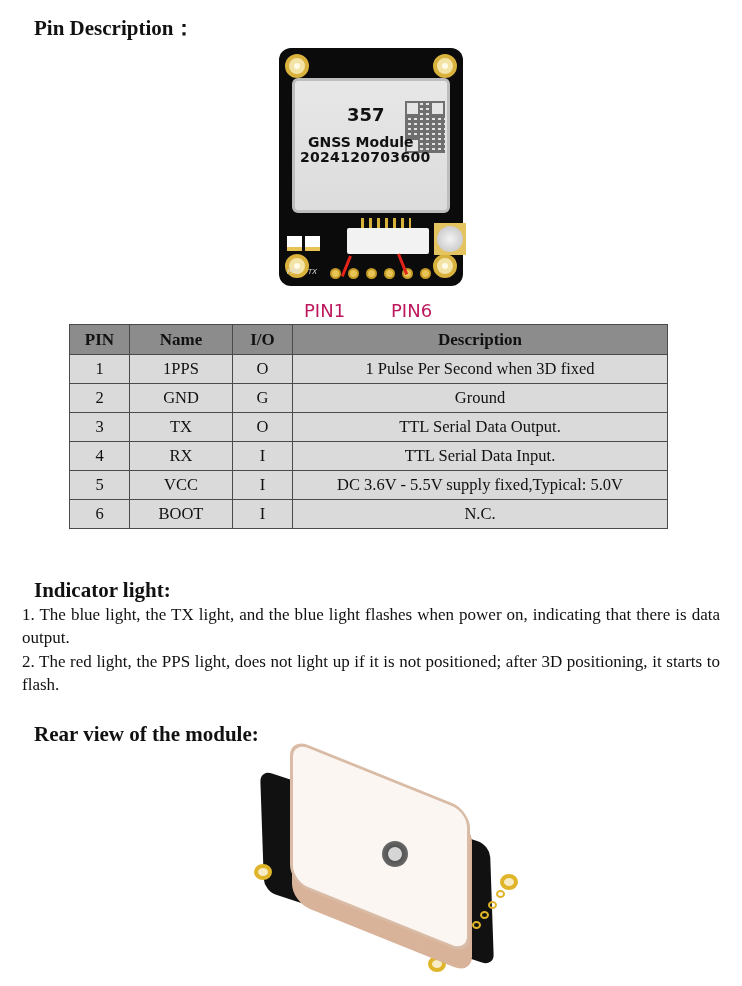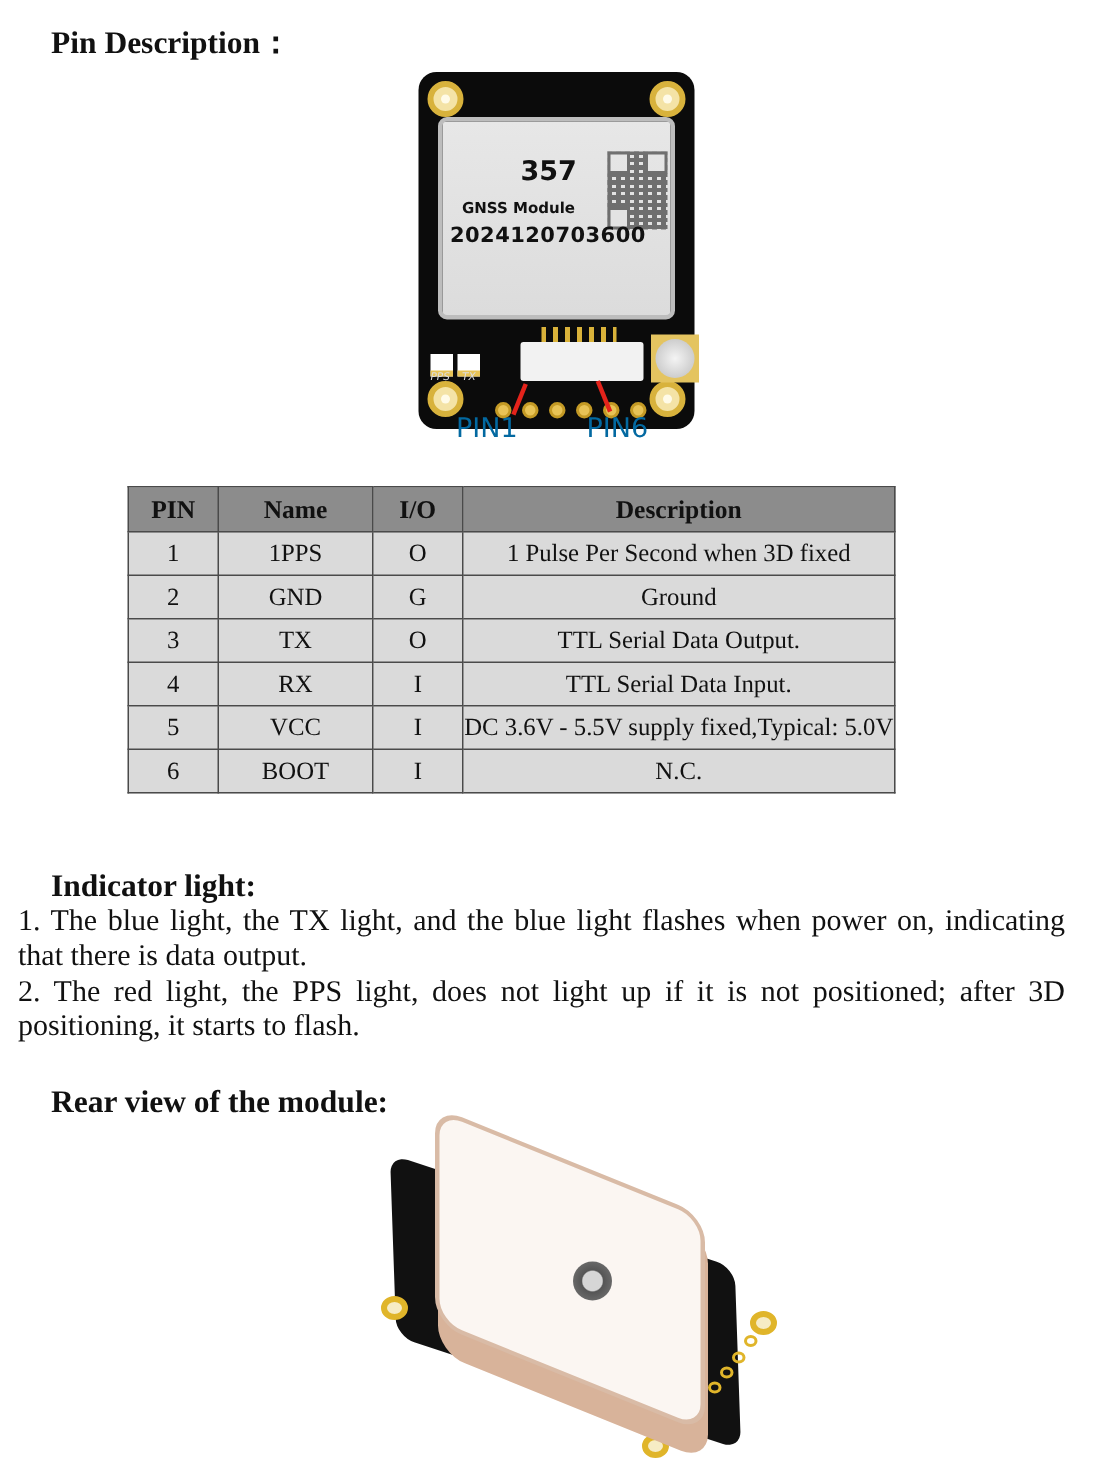--- a/index.html
+++ b/index.html
@@ -9,45 +9,45 @@
   #title-ind { top: 566px; }
   #title-rear { top: 710px; text-align: right; }
 
   
   .front-wrap { position: absolute; left: 270px; top: 40px; width: 200px; height: 280px; }
   .board { position: absolute; left: 9px; top: 8px; width: 184px; height: 238px; background: #0b0b0b; border-radius: 12px; }
   .hole { position: absolute; width: 24px; height: 24px; border-radius: 50%; background: #f4e3a6; border: 4px solid #d8b23c; box-sizing: border-box; }
   .hole::after { content: ""; position: absolute; left: 5px; top: 5px; width: 6px; height: 6px; border-radius: 50%; background: #fffbe8; }
   .label-plate { position: absolute; left: 13px; top: 30px; width: 158px; height: 135px; background: linear-gradient(#e7e7e7,#dcdcdc); border-radius: 6px; border: 3px solid #bdbdbd; box-sizing: border-box; }
   .lbl-357 { position: absolute; left: 55px; top: 55px; font-family: "DejaVu Sans", sans-serif; font-weight: bold; font-size: 18px; color: #111; }
-  .lbl-gnss { position: absolute; left: 18px; top: 83px; font-family: "DejaVu Sans", sans-serif; font-weight: bold; font-size: 10px; color: #111; }
+  .lbl-gnss { position: absolute; left: 18px; top: 83px; font-family: "DejaVu Sans", sans-serif; font-weight: bold; font-size: 14px; color: #111; }
   .lbl-serial { position: absolute; left: 10px; top: 100px; font-family: "DejaVu Sans", sans-serif; font-weight: bold; font-size: 14px; color: #111; letter-spacing: 0.3px; }
   .qr { position: absolute; left: 110px; top: 50px; width: 40px; height: 52px; background:
     repeating-linear-gradient(90deg, #111 0 3px, transparent 3px 6px),
     repeating-linear-gradient(0deg, #111 0 3px, transparent 3px 5px); opacity: .55; }
   .qr .fp { position: absolute; width: 11px; height: 11px; border: 2px solid #111; background: #e5e5e5; }
   .connector { position: absolute; left: 68px; top: 180px; width: 82px; height: 26px; background: #f2f2f2; border-radius: 2px; }
   .connector-pins { position: absolute; left: 82px; top: 170px; width: 50px; height: 12px; background: repeating-linear-gradient(90deg, #d9b23a 0 3px, transparent 3px 8px); }
   .led { position: absolute; top: 188px; width: 15px; height: 11px; background: #fff; border-bottom: 4px solid #e7c356; }
-  .led-txt { position: absolute; top: 199px; font-family: "DejaVu Sans", sans-serif; font-size: 7px; color: #ddd; font-style: italic; }
+  .led-txt { position: absolute; top: 220px; font-family: "DejaVu Sans", sans-serif; font-size: 7px; color: #ddd; font-style: italic; }
   .pad { position: absolute; top: 220px; width: 11px; height: 11px; border-radius: 50%; background: #e8c356; border: 2px solid #c49a25; box-sizing: border-box; }
   .antenna { position: absolute; left: 155px; top: 175px; width: 32px; height: 32px; background: #e4c460; }
   .antenna::after { content: ""; position: absolute; left: 3px; top: 3px; width: 26px; height: 26px; border-radius: 50%; background: radial-gradient(#f4f4f4,#bdbdbd); }
   .arrow { position: absolute; width: 3px; height: 22px; background: #e4231b; transform-origin: top; }
-  .pin-label { position: absolute; top: 235px; font-family: "DejaVu Sans", sans-serif; font-size: 18px; color: #0369a1; }
+  .pin-label { position: absolute; top: 260px; font-family: "DejaVu Sans", sans-serif; font-size: 18px; color: #be185d; }
 
   
-  table.pins { position: absolute; left: 85px; top: 324px; width: 512px; border-collapse: collapse; font-size: 16.5px; }
+  table.pins { position: absolute; left: 69px; top: 324px; width: 599px; border-collapse: collapse; font-size: 16.5px; }
   table.pins th, table.pins td { border: 1px solid #4a4a4a; text-align: center; padding: 0; height: 28px; }
   table.pins th { background: #8c8c8c; font-weight: bold; height: 29px; font-size: 17px; }
   table.pins td { background: #dadada; }
   .c1 { width: 59px; } .c2 { width: 102px; } .c3 { width: 59px; }
 
   
-  .para { position: absolute; left: 12px; width: 698px; font-size: 20px; line-height: 23px; text-align: justify; margin: 0; }
+  .para { position: absolute; left: 22px; width: 698px; font-size: 17px; line-height: 23px; text-align: justify; margin: 0; }
   #p1 { top: 603px; text-align-last: left; }
   #p2 { top: 650px; }
 
   
   .rear { position: absolute; left: 232px; top: 768px; width: 300px; height: 210px; }
   .pcb { position: absolute; left: 30px; top: 40px; width: 230px; height: 120px; background: #111; border-radius: 12px; transform: skewY(20deg) rotate(-2deg); transform-origin: center; }
   .patch-side { position: absolute; left: 60px; top: 20px; width: 180px; height: 150px; background: #d8b39a; border-radius: 18px; transform: skewY(22deg); }
   .patch-top { position: absolute; left: 58px; top: 6px; width: 180px; height: 145px; background: #fbf6f2; border: 3px solid #d9bba6; border-radius: 18px; transform: skewY(22deg); box-sizing: border-box; }
   .feed { position: absolute; left: 150px; top: 73px; width: 26px; height: 26px; border-radius: 50%; background: radial-gradient(#d6d6d6 35%, #555 40%, #7a7a7a 100%); }
   .rhole { position: absolute; width: 18px; height: 16px; border-radius: 50%; border: 4px solid #e0b52a; background: #f6ecc5; box-sizing: border-box; }

